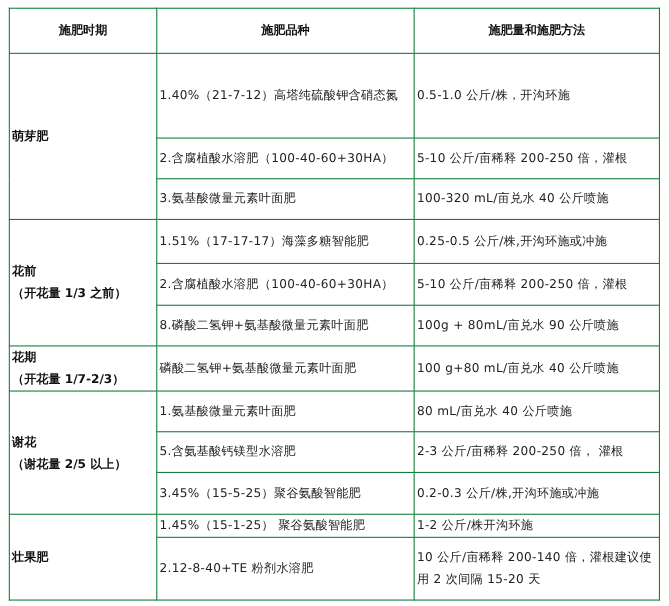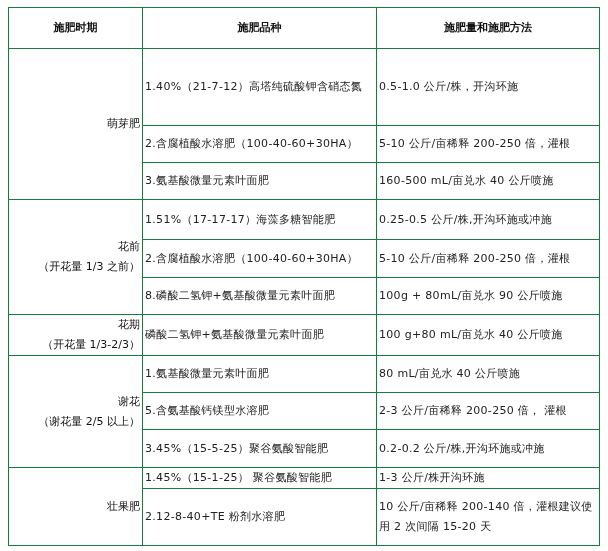--- a/index.html
+++ b/index.html
@@ -3,21 +3,21 @@
   <meta charset="utf-8">
   <style>
     html, body { margin: 0; padding: 0; background: #ffffff; }
     body { width: 608px; height: 551px; position: relative; overflow: hidden;
            font-family: "DejaVu Sans", sans-serif; color: #111; }
     table.fert { position: absolute; left: 8px; top: 7px; border-collapse: collapse;
                  table-layout: fixed; width: 591px; }
     table.fert td, table.fert th { border: 1px solid #15803d; padding: 0 2px; font-size: 11px;
                  line-height: 20px; vertical-align: middle; overflow: hidden; }
     th { font-weight: bold; height: 40px; text-align: center; font-size: 13px; }
-    td.period { text-align: right; font-weight: normal; font-size: 13.5px; line-height: 22px; }
+    td.period { text-align: left; font-weight: bold; font-size: 13.5px; line-height: 22px; }
     td.variety, td.method { text-align: left; color: #222; letter-spacing: 0.3px; }
   </style>
 </head>
 <body>
 
 <table class="fert">
   <colgroup>
     <col style="width:134px">
       <col style="width:234px">
       <col style="width:223px">
@@ -37,21 +37,21 @@
       </td>
       <td class="variety">1.40%（21-7-12）高塔纯硫酸钾含硝态氮</td>
       <td class="method">0.5-1.0 公斤/株，开沟环施</td>
     </tr>
     <tr style="height:37px">
       <td class="variety">2.含腐植酸水溶肥（100-40-60+30HA）</td>
       <td class="method">5-10 公斤/亩稀释 200-250 倍，灌根</td>
     </tr>
     <tr style="height:37px">
       <td class="variety">3.氨基酸微量元素叶面肥</td>
-      <td class="method">160-500 mL/亩兑水 40 公斤喷施</td>
+      <td class="method">100-320 mL/亩兑水 40 公斤喷施</td>
     </tr>
 
     <tr style="height:40px">
       <td class="period" rowspan="3">
         <div>花前</div>
         <div>（开花量 1/3 之前）</div>
       </td>
       <td class="variety">1.51%（17-17-17）海藻多糖智能肥</td>
       <td class="method">0.25-0.5 公斤/株,开沟环施或冲施</td>
     </tr>
@@ -60,48 +60,48 @@
       <td class="method">5-10 公斤/亩稀释 200-250 倍，灌根</td>
     </tr>
     <tr style="height:37px">
       <td class="variety">8.磷酸二氢钾+氨基酸微量元素叶面肥</td>
       <td class="method">100g + 80mL/亩兑水 90 公斤喷施</td>
     </tr>
 
     <tr style="height:41px">
       <td class="period">
         <div>花期</div>
-        <div>（开花量 1/3-2/3）</div>
+        <div>（开花量 1/7-2/3）</div>
       </td>
       <td class="variety">磷酸二氢钾+氨基酸微量元素叶面肥</td>
       <td class="method">100 g+80 mL/亩兑水 40 公斤喷施</td>
     </tr>
 
     <tr style="height:37px">
       <td class="period" rowspan="3">
         <div>谢花</div>
         <div>（谢花量 2/5 以上）</div>
       </td>
       <td class="variety">1.氨基酸微量元素叶面肥</td>
       <td class="method">80 mL/亩兑水 40 公斤喷施</td>
     </tr>
     <tr style="height:37px">
       <td class="variety">5.含氨基酸钙镁型水溶肥</td>
       <td class="method">2-3 公斤/亩稀释 200-250 倍， 灌根</td>
     </tr>
     <tr style="height:38px">
       <td class="variety">3.45%（15-5-25）聚谷氨酸智能肥</td>
-      <td class="method">0.2-0.2 公斤/株,开沟环施或冲施</td>
+      <td class="method">0.2-0.3 公斤/株,开沟环施或冲施</td>
     </tr>
 
     <tr style="height:21px">
       <td class="period" rowspan="2">
         <div>壮果肥</div>
       </td>
       <td class="variety">1.45%（15-1-25） 聚谷氨酸智能肥</td>
-      <td class="method">1-3 公斤/株开沟环施</td>
+      <td class="method">1-2 公斤/株开沟环施</td>
     </tr>
     <tr style="height:57px">
       <td class="variety">2.12-8-40+TE 粉剂水溶肥</td>
       <td class="method">10 公斤/亩稀释 200-140 倍，灌根建议使用 2 次间隔 15-20 天</td>
     </tr>
   </tbody>
 </table>
 
 </body></html>

